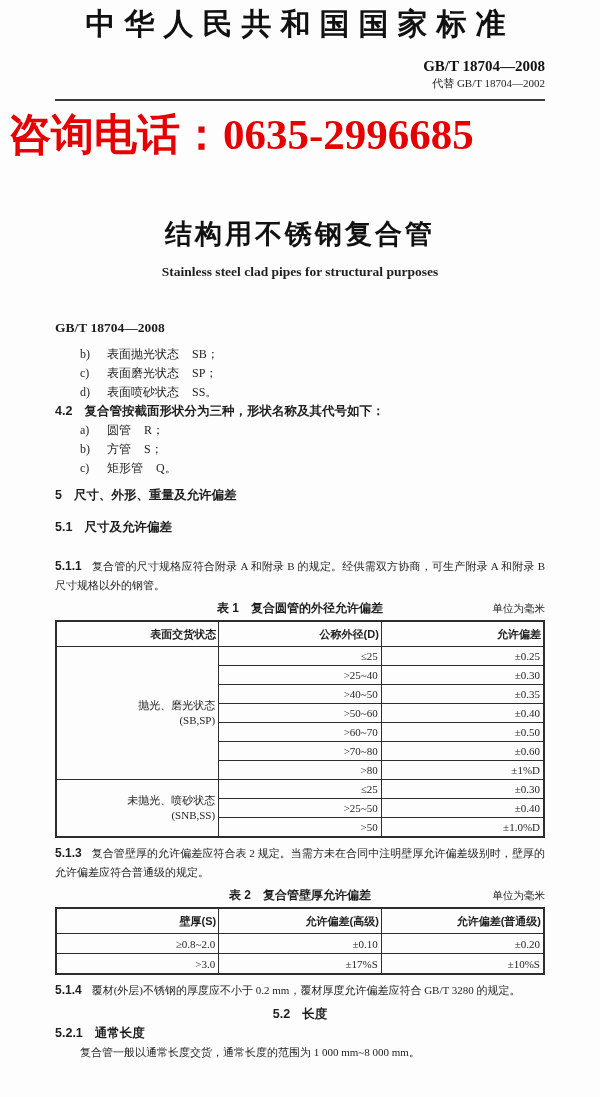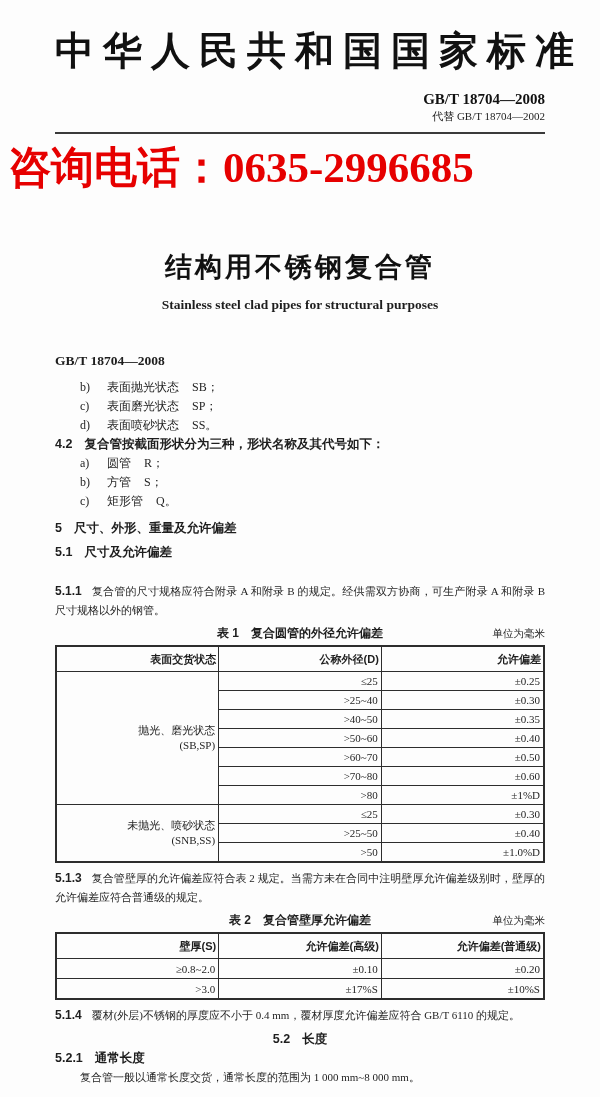--- a/index.html
+++ b/index.html
@@ -3,21 +3,21 @@
 <meta charset="utf-8">
 <style>
   html,body{margin:0;padding:0;background:#e9e9e9;}
   .page{
     width:600px;height:1097px;background:#fdfdfd;position:relative;
     font-family:"Liberation Serif","DejaVu Serif",serif;color:#1e1e1e;
     overflow:hidden;margin:0 auto;
   }
   .content{padding:0 55px;}
   .std-title{
-    margin-top:24px;font-size:39px;font-weight:bold;letter-spacing:9px;
+    margin-top:4px;font-size:30px;font-weight:bold;letter-spacing:9px;
     text-align:center;white-space:nowrap;color:#111;
   }
   .std-num-block{text-align:right;margin-top:12px;line-height:1.2;}
   .std-num{font-size:15px;font-weight:bold;color:#111;}
   .std-replaces{font-size:11px;margin-top:2px;color:#222;}
   .header-rule{border:none;border-top:2px solid #3a3a3a;margin:9px 0 0 0;}
   .watermark{
     font-size:43px;font-weight:bold;white-space:nowrap;color:#e60000;
     margin:5px 0 0 -47px;width:594px;letter-spacing:0px;
   }
@@ -28,21 +28,21 @@
   .doc-subtitle{text-align:center;margin-top:12px;font-size:13.5px;font-weight:bold;}
   .running-num{margin-top:40px;font-size:13.5px;font-weight:bold;}
   .list{margin-top:9px;}
   .list-item{display:flex;line-height:19px;font-size:12px;padding-left:25px;}
   .li-marker{width:27px;flex:none;}
   .li-code{margin-left:13px;}
   .sans-bold{font-family:"Liberation Sans","DejaVu Sans",sans-serif;font-weight:bold;}
   .sec-heading{line-height:19px;font-size:12.5px;margin-top:0;}
   .sec-heading .sec-num{margin-right:12px;}
   .h5{margin-top:8px;}
-  .h51{margin-top:5px;}
+  .h51{margin-top:13px;}
   .sec-para{font-size:11px;line-height:18.5px;margin-top:20px;text-align:justify;}
   .sec-para .sec-num{font-size:12px;margin-right:10px;}
   .tbl-caption{position:relative;margin-top:6px;height:16px;font-size:12px;text-align:center;}
   .cap-unit{position:absolute;right:0;top:2px;font-size:10.5px;}
   table.tbl{
     width:100%;border-collapse:collapse;text-align:right;font-size:11px;
     margin-top:4px;border:2px solid #2d2d2d;table-layout:fixed;
   }
   .tbl th{
     border:1px solid #2d2d2d;height:22px;font-size:11px;padding:1px 2px;
@@ -219,21 +219,21 @@
         </tr>
         <tr>
           <td>&gt;3.0</td>
           <td>±17%S</td>
           <td>±10%S</td>
         </tr>
       </tbody>
     </table>
 
     <div class="sec-para" style="margin-top:6px;">
-      <span class="sec-num sans-bold">5.1.4</span><span>覆材(外层)不锈钢的厚度应不小于 0.4 mm，覆材厚度允许偏差应符合 GB/T 6110 的规定。</span>
+      <span class="sec-num sans-bold">5.1.4</span><span>覆材(外层)不锈钢的厚度应不小于 0.2 mm，覆材厚度允许偏差应符合 GB/T 3280 的规定。</span>
     </div>
 
     <div class="sec-heading sans-bold" style="margin-top:5px;text-align:center;">
       <span class="sec-num">5.2</span><span>长度</span>
     </div>
 
     <div class="sec-heading sans-bold">
       <span class="sec-num">5.2.1</span><span>通常长度</span>
     </div>
 

